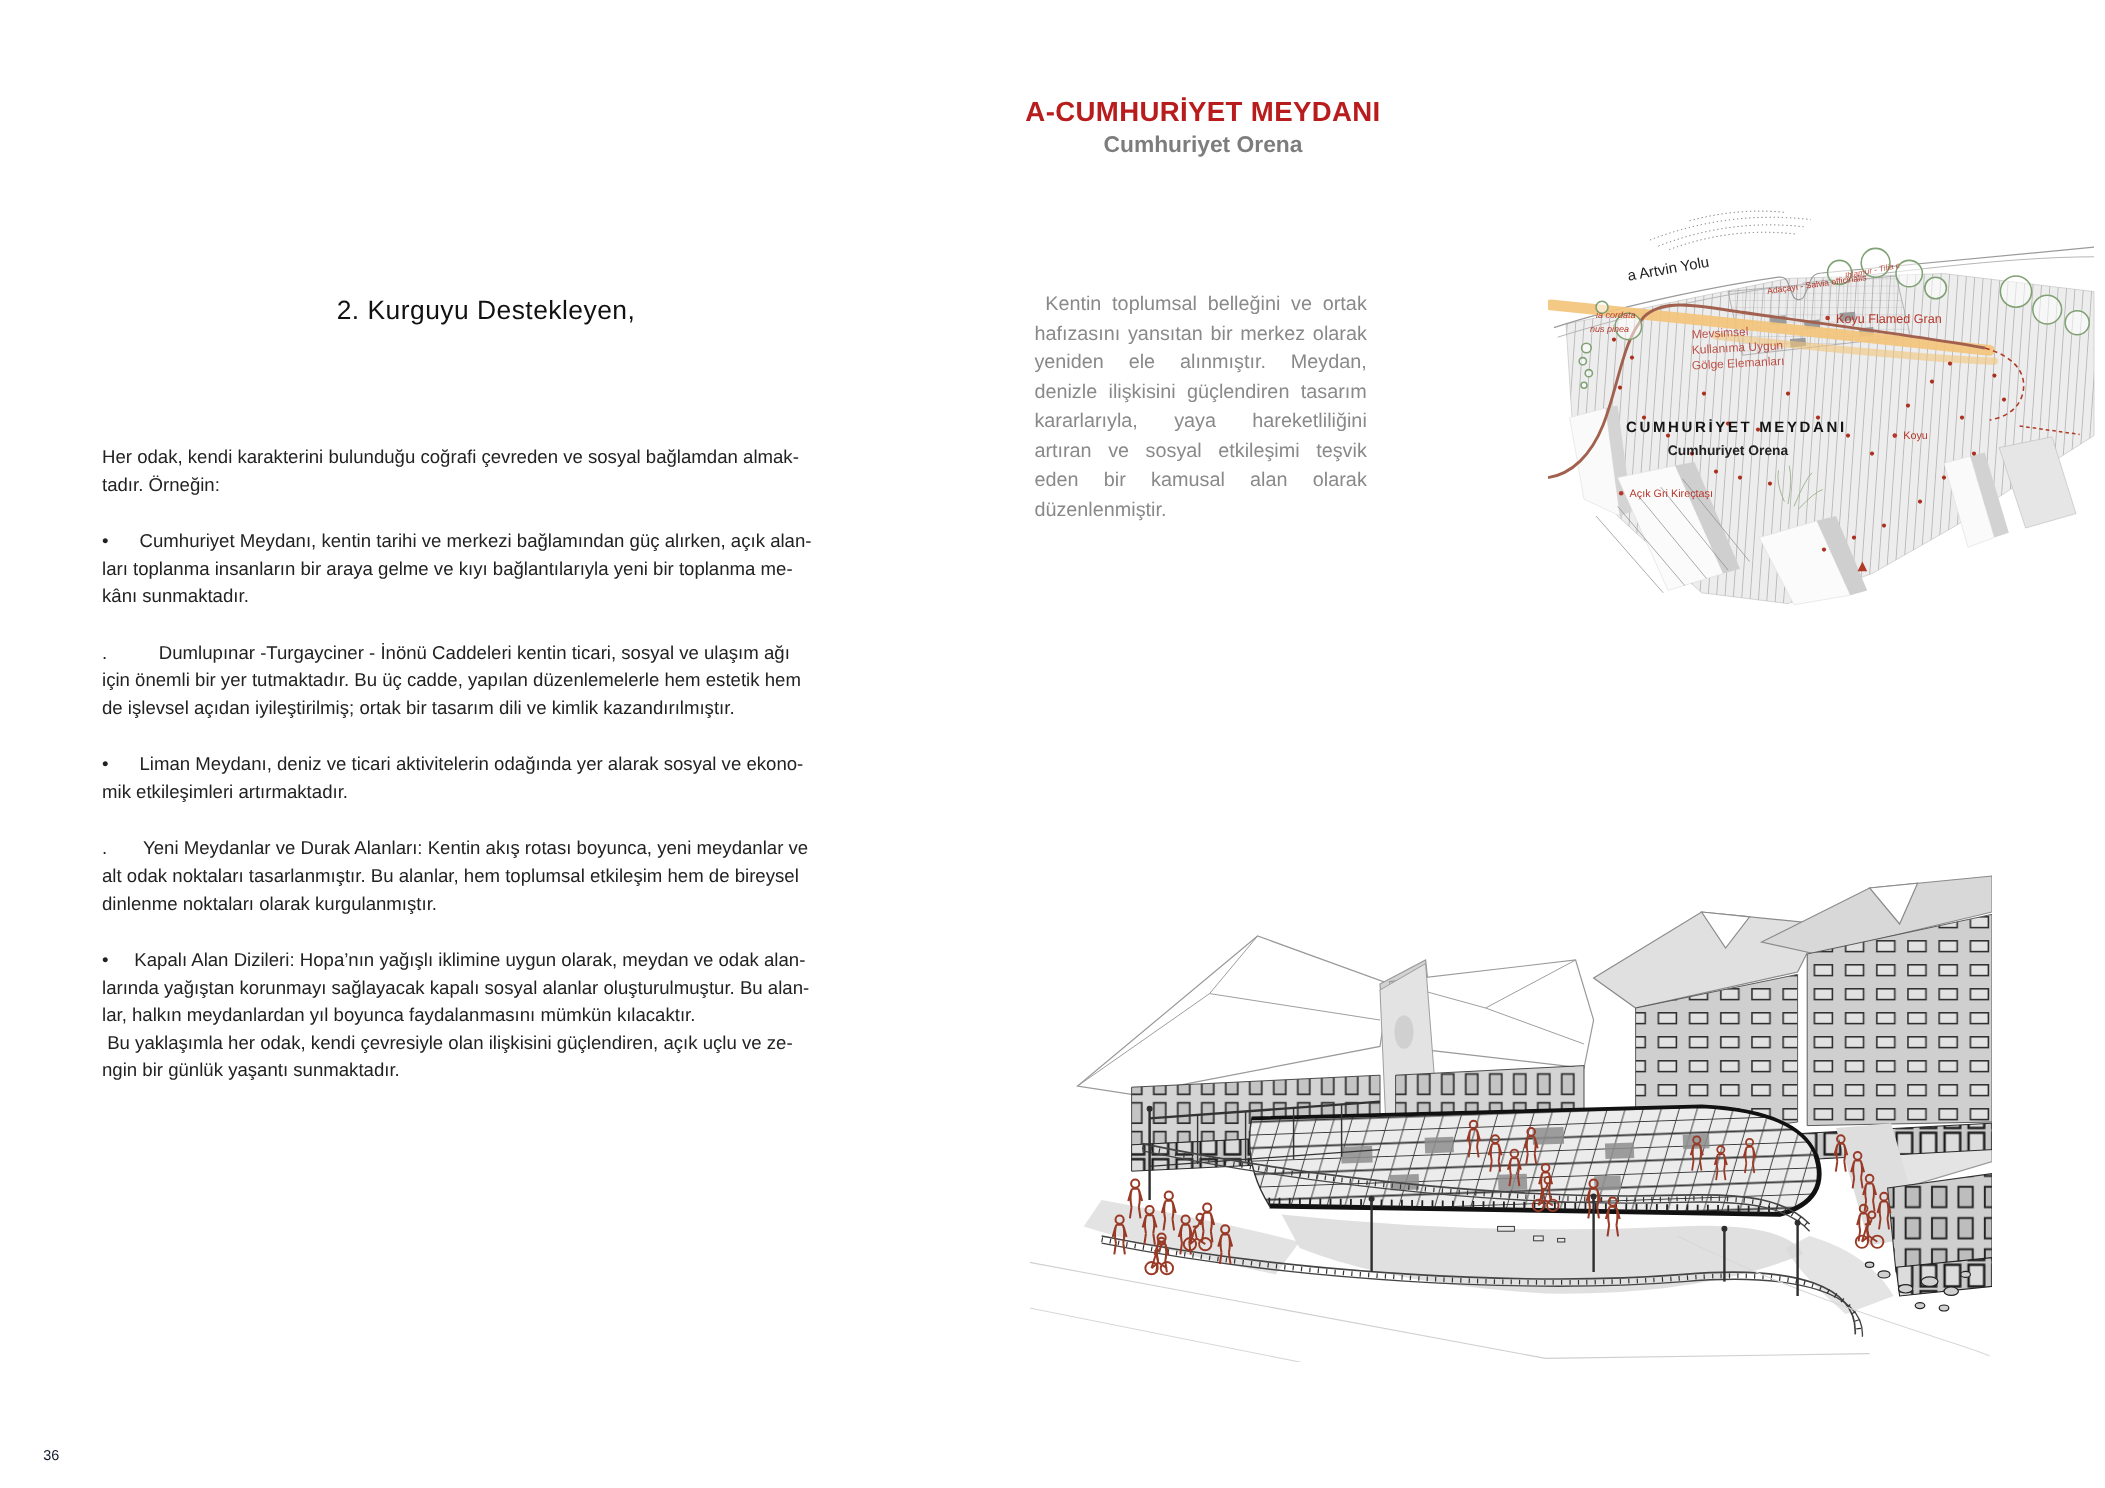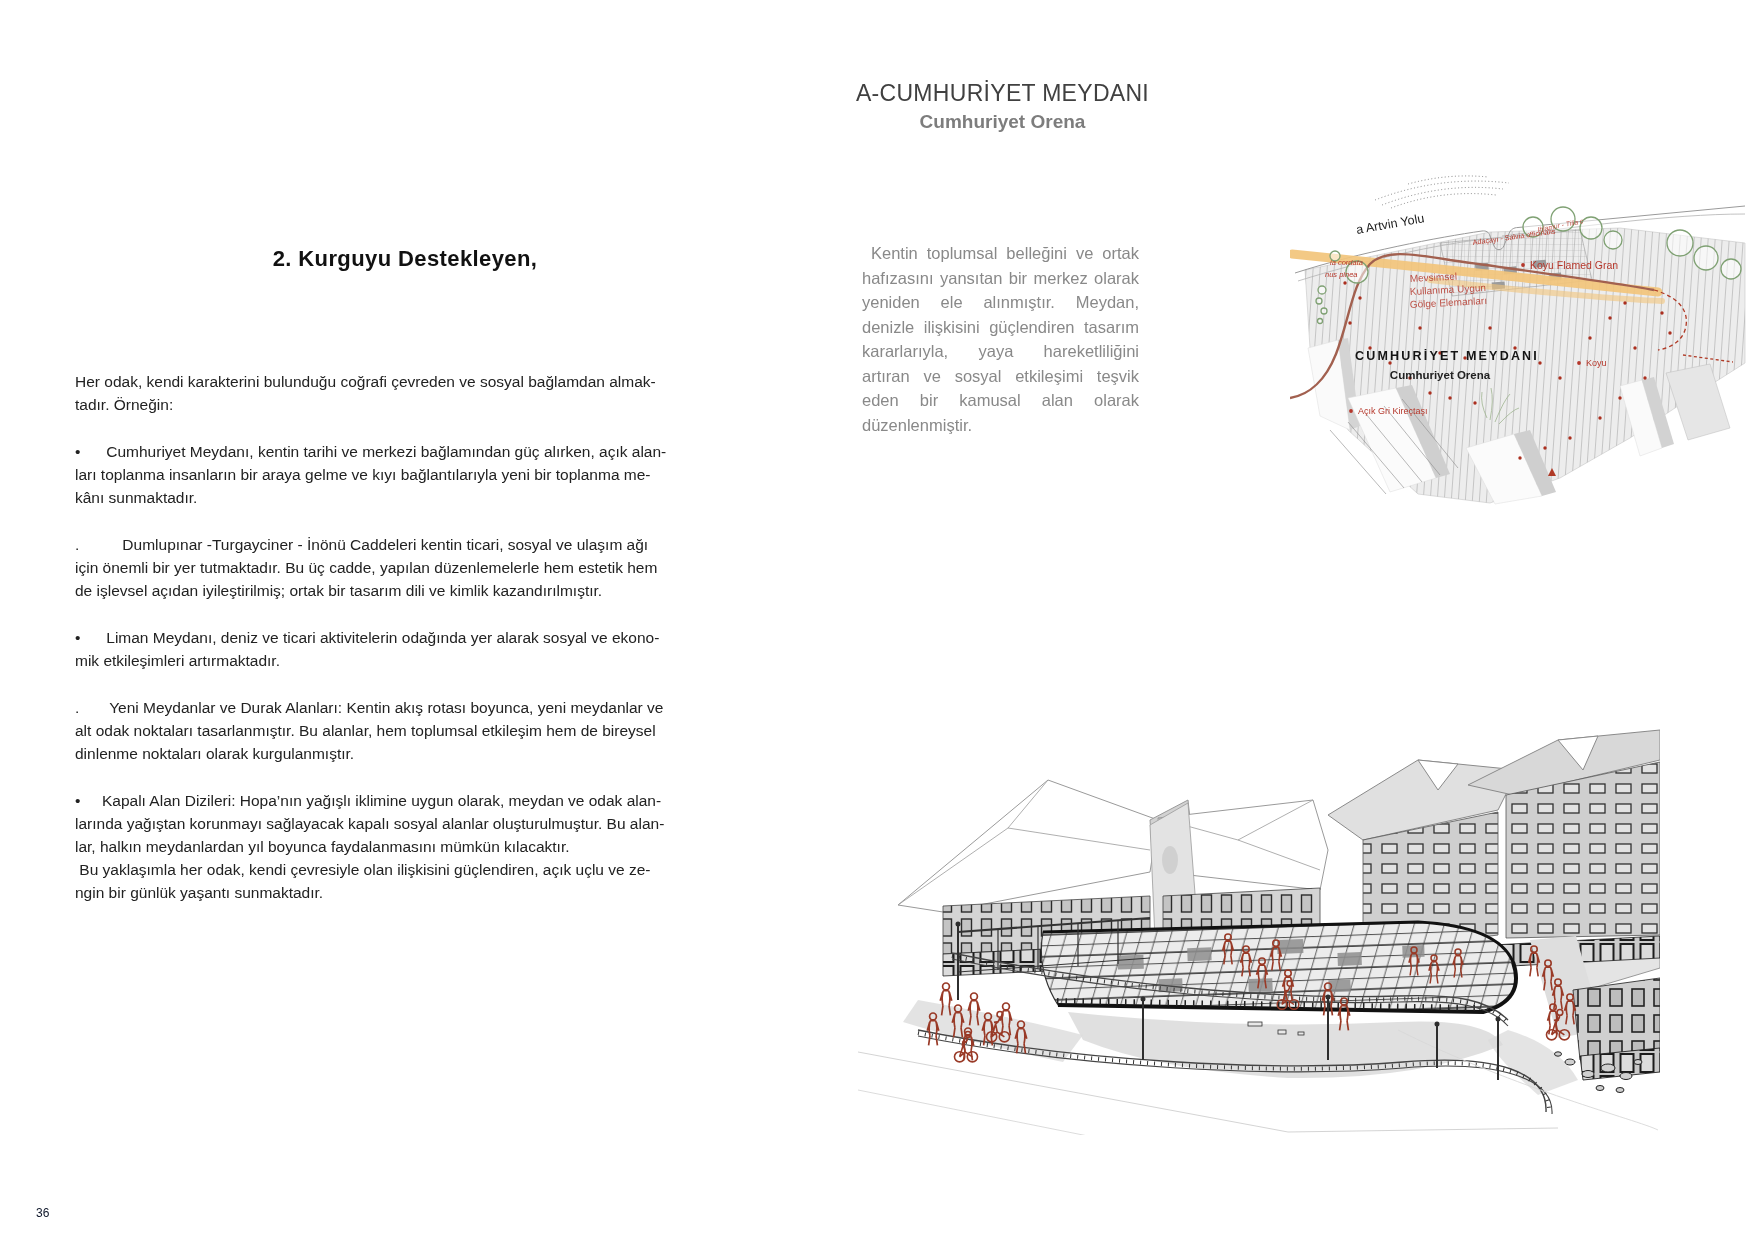--- a/index.html
+++ b/index.html
@@ -1,26 +1,26 @@
 <!DOCTYPE html>
 <html><head>
 <meta charset="utf-8">
 <style>
   html,body{margin:0;padding:0}
   body{width:1754px;height:1240px;position:relative;background:#ffffff;
        font-family:"Liberation Sans",sans-serif;color:#1f1f1f;overflow:hidden}
   .abs{position:absolute}
   
   #left-heading{left:75px;top:244px;width:660px;text-align:center;
-    font-size:22px;font-weight:bold;line-height:30px;letter-spacing:.4px;color:#111}
+    font-size:22px;font-weight:normal;line-height:30px;letter-spacing:.4px;color:#111}
   #left-body{left:75px;top:370px;width:668px;font-size:15.5px;line-height:23px;color:#222}
-  #left-body .para{white-space:pre-wrap;margin:0 0 24px 0}
+  #left-body .para{white-space:pre-wrap;margin:0 0 24px 10px}
   
   #right-heading{left:830px;top:80px;width:345px;text-align:center}
-  #right-heading .h1{font-size:23px;font-weight:normal;color:#404040;letter-spacing:.3px}
+  #right-heading .h1{font-size:23px;font-weight:bold;color:#b91c1c;letter-spacing:.3px}
   #right-heading .h2{font-size:19px;font-weight:bold;color:#7d7d7d;margin-top:4px}
   #right-body{left:862px;top:241px;width:277px;font-size:16.5px;line-height:24.5px;
     color:#898989;text-align:justify;text-indent:9px}
   #page-number{left:36px;top:1206px;font-size:12px;color:#0f172a}
   svg text{font-family:"Liberation Sans",sans-serif}
 </style>
 </head>
 <body>
 
 <div class="abs" id="left-heading">

